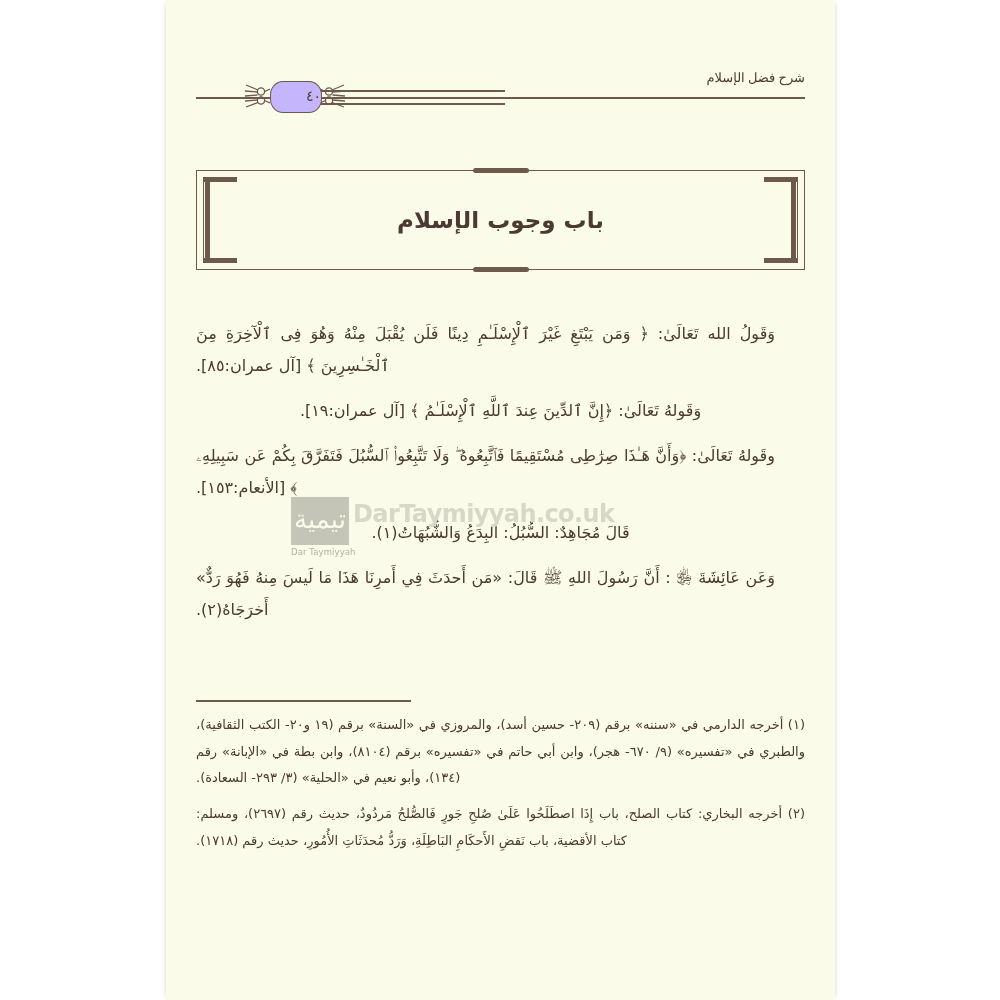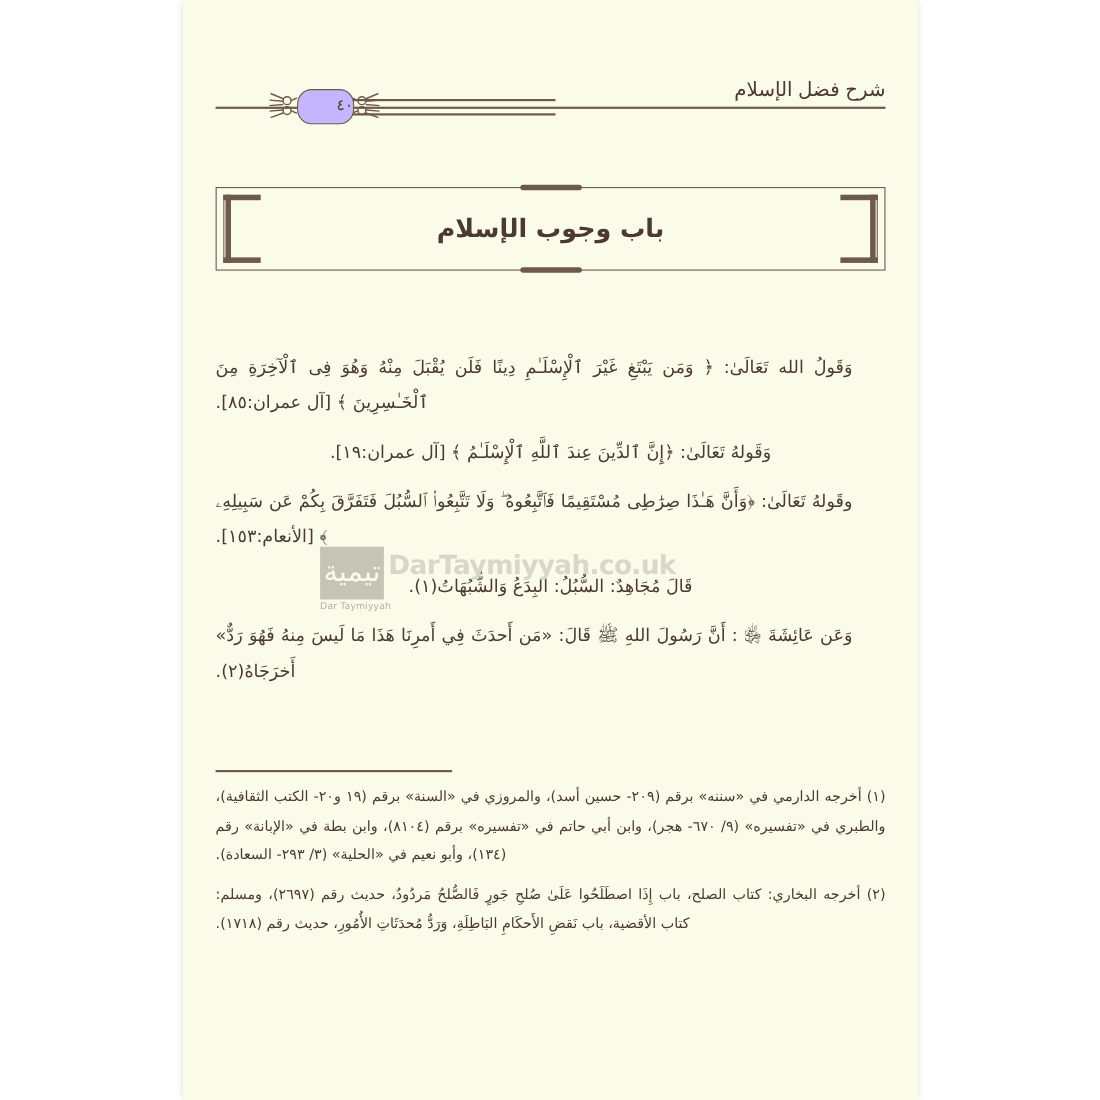--- a/index.html
+++ b/index.html
@@ -38,22 +38,22 @@
     position: absolute;
     right: 30px;
     left: 30px;
     top: 70px;
     height: 48px;
   }
   .header-title {
     position: absolute;
     right: 0;
     top: 0;
-    font-family: Liberation Sans, sans-serif;
-    font-size: 18px;
+    font-family: Liberation Serif, serif;
+    font-size: 13px;
     color: #4b3a31;
     white-space: nowrap;
     letter-spacing: -.2px;
   }
   .header-rule {
     position: absolute;
     right: 0;
     left: 0;
     top: 27px;
     height: 2px;
@@ -113,21 +113,21 @@
   .floret svg { display: block; }
   .floret-right { right: 2px; }
   .floret-left  { left: 2px; }
 
   
   .chapter {
     position: absolute;
     right: 30px;
     left: 30px;
     top: 170px;
-    height: 76px;
+    height: 100px;
   }
   .chapter-outer {
     position: absolute;
     inset: 0;
     border: 1.4px solid #6d5a4c;
   }
   .chapter-inner {
     position: absolute;
     inset: 7px;
     border: 1.4px solid #6d5a4c;

